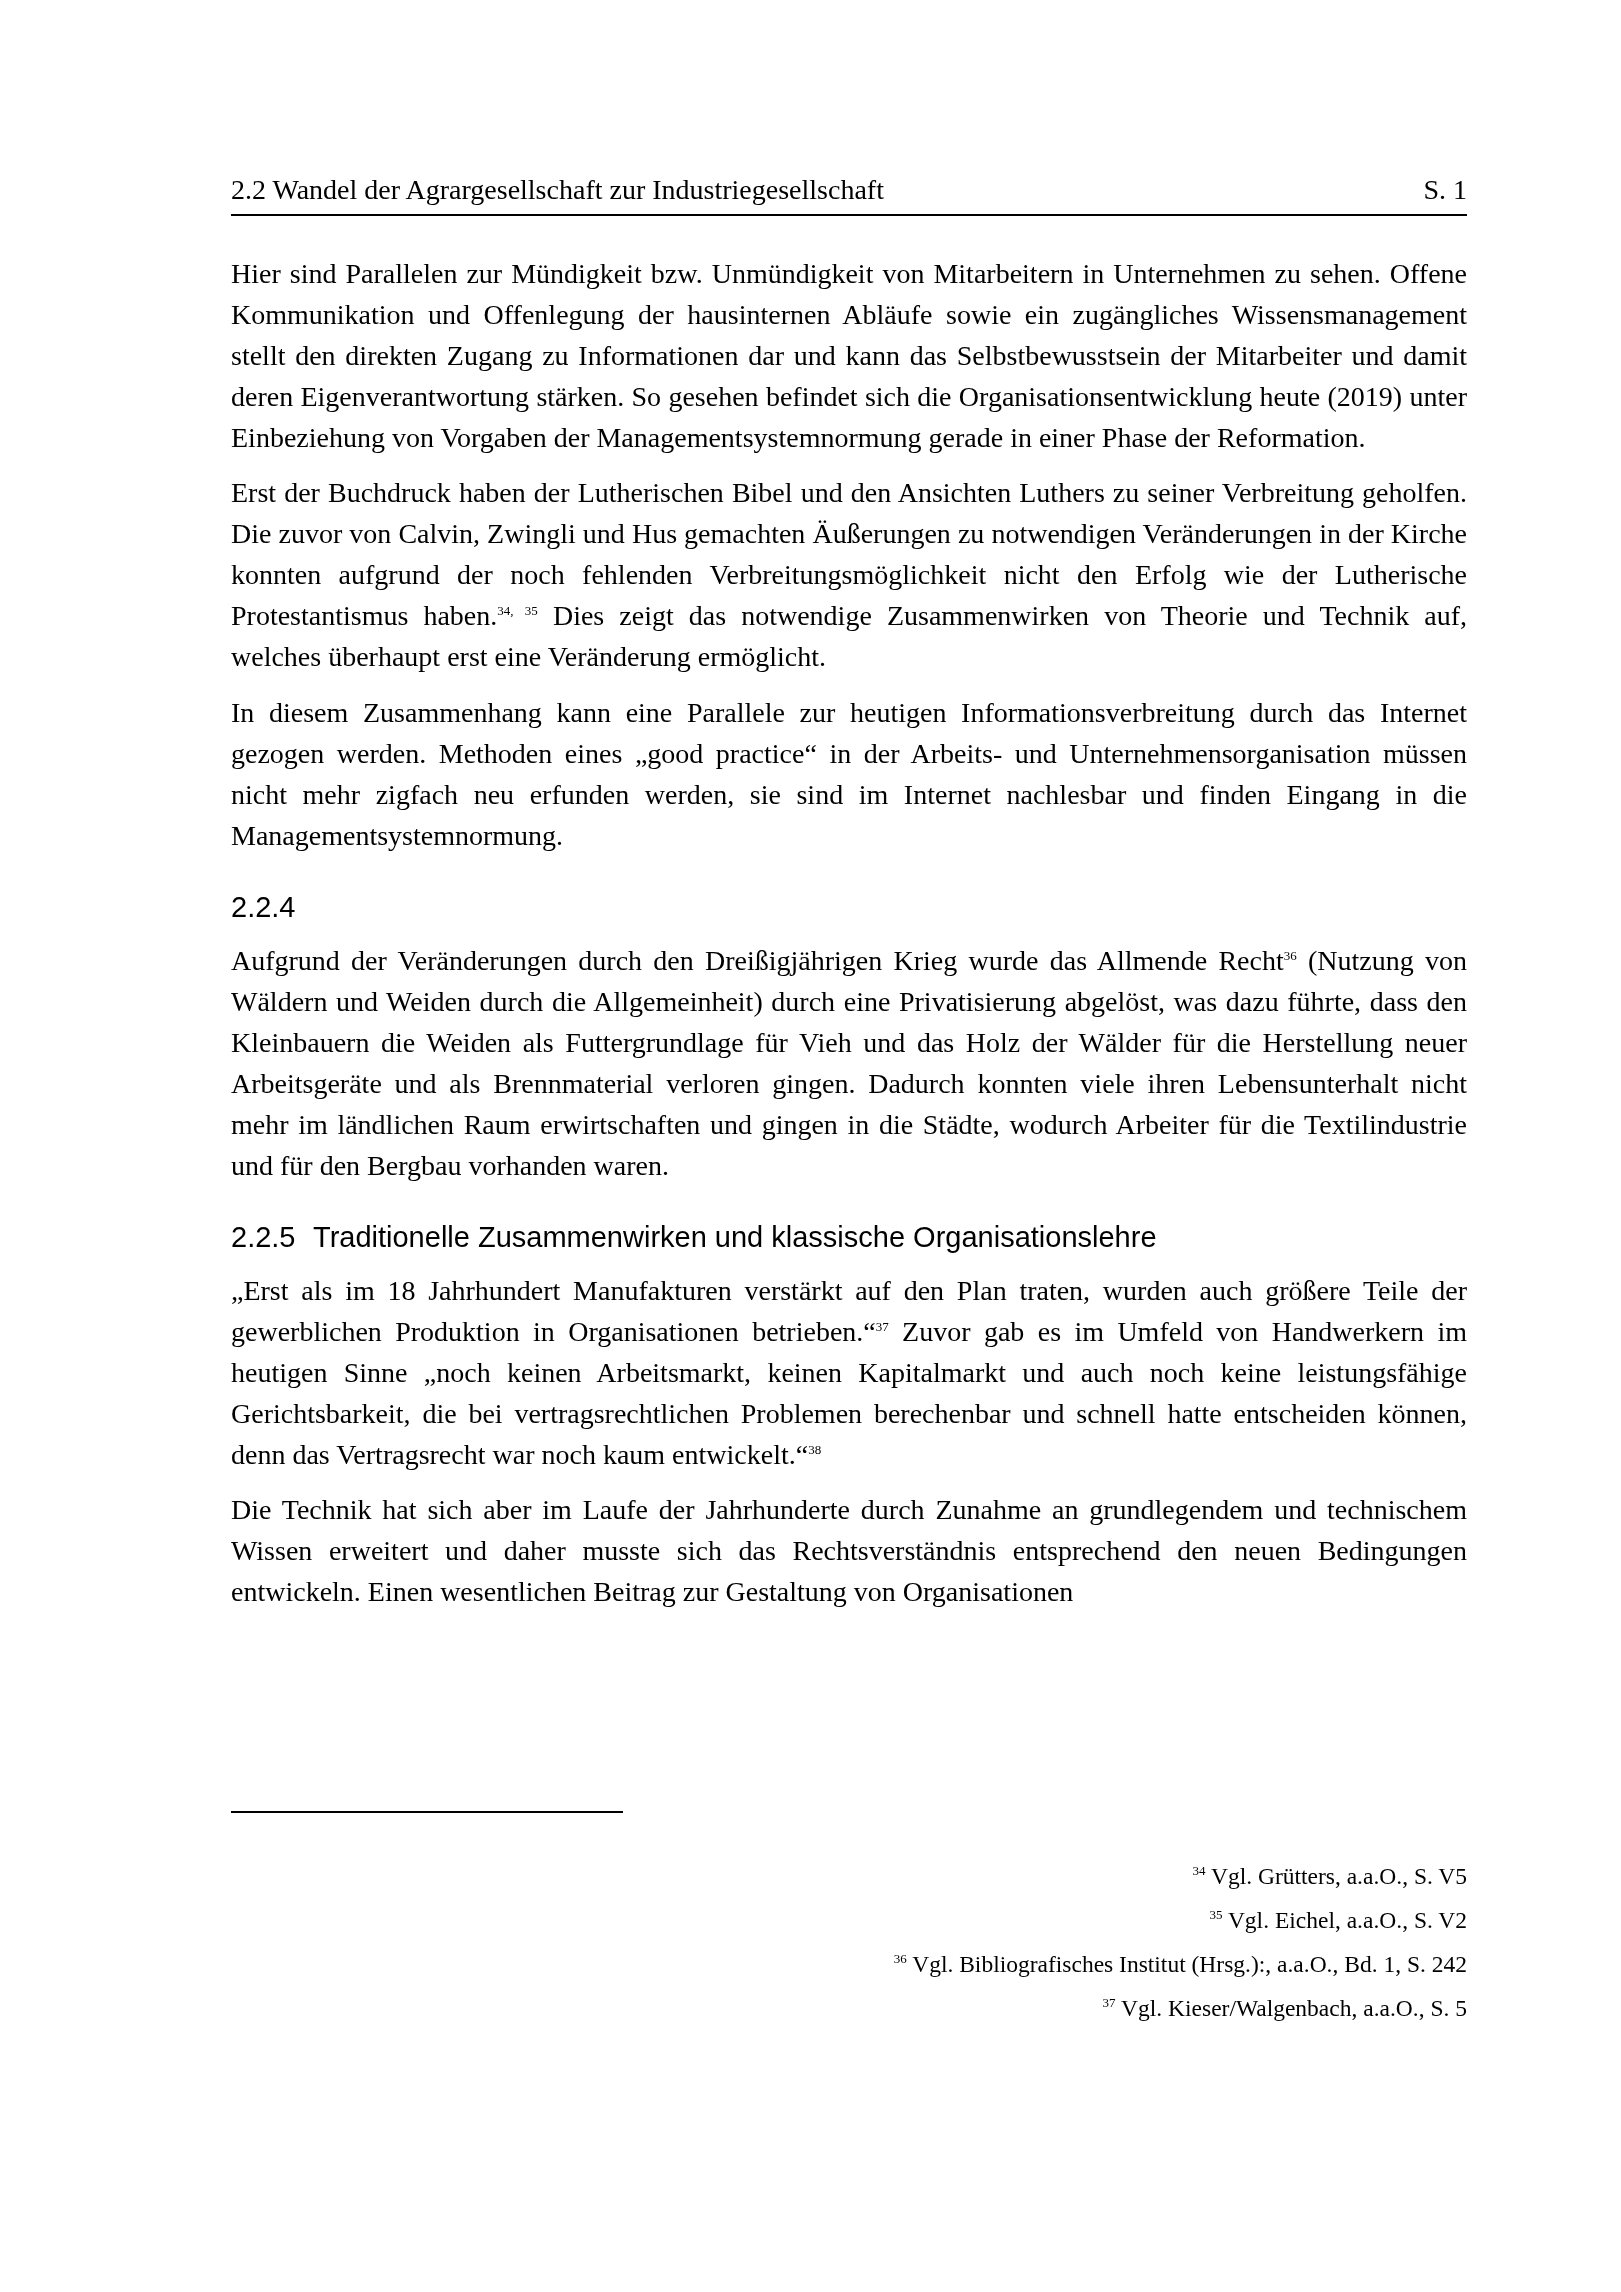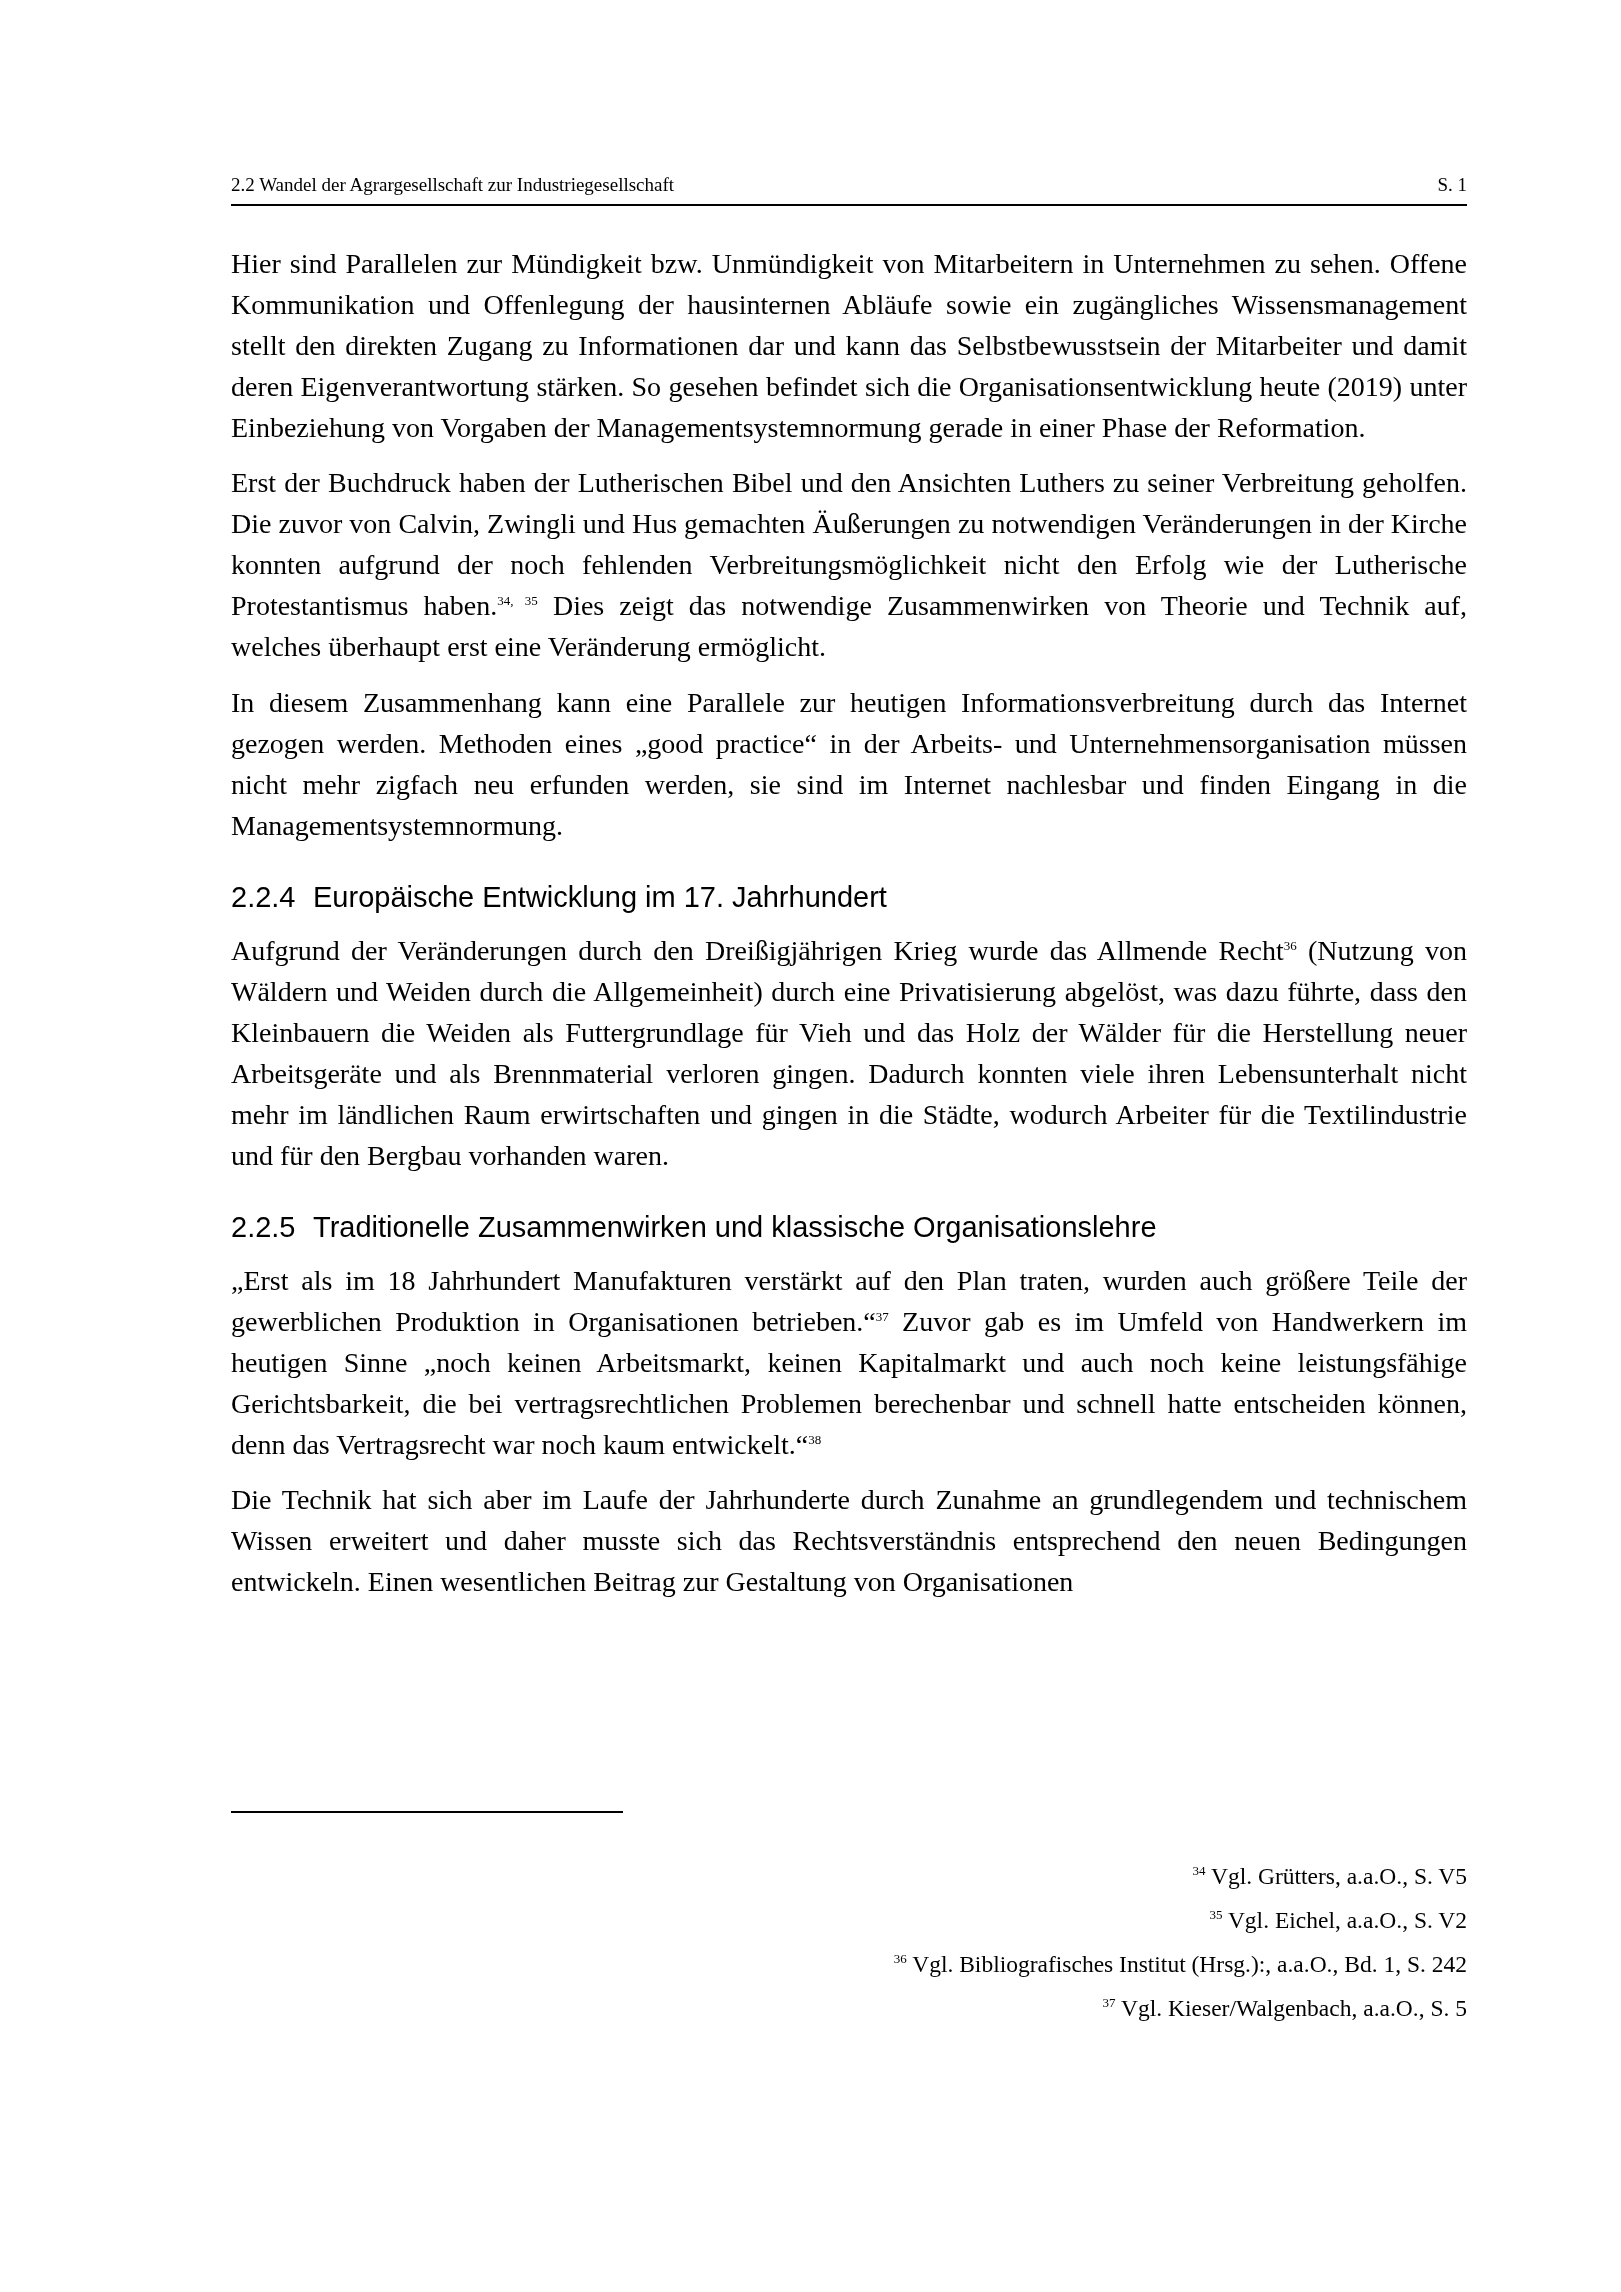--- a/index.html
+++ b/index.html
@@ -18,21 +18,21 @@
   .page {
     position: absolute;
     left: 231px;
     top: 174px;
     width: 1236px;
   }
   .header-row {
     display: flex;
     justify-content: space-between;
     align-items: baseline;
-    font-size: 19px;
+    font-size: 28px;
     padding-bottom: 7.8px;
     border-bottom: 2px solid #000000;
   }
   .page-body {
     margin-top: 37px;
   }
   .body-paragraph {
     font-size: 28px;
     line-height: 41px;
     text-align: justify;
@@ -81,21 +81,20 @@
   <div class="header-row">
     <span>2.2 Wandel der Agrargesellschaft zur Industriegesellschaft</span>
     <span>S. 1</span>
   </div>
   <main class="page-body">
       <p class="body-paragraph">Hier sind Parallelen zur Mündigkeit bzw. Unmündigkeit von Mitarbeitern in Unternehmen zu sehen. Offene Kommunikation und Offenlegung der hausinternen Abläufe sowie ein zugängliches Wissensmanagement stellt den direkten Zugang zu Informationen dar und kann das Selbstbewusstsein der Mitarbeiter und damit deren Eigenverantwortung stärken. So gesehen befindet sich die Organisationsentwicklung heute (2019) unter Einbeziehung von Vorgaben der Managementsystemnormung gerade in einer Phase der Reformation.</p>
       <p class="body-paragraph">Erst der Buchdruck haben der Lutherischen Bibel und den Ansichten Luthers zu seiner Verbreitung geholfen. Die zuvor von Calvin, Zwingli und Hus gemachten Äußerungen zu notwendigen Veränderungen in der Kirche konnten aufgrund der noch fehlenden Verbreitungsmöglichkeit nicht den Erfolg wie der Lutherische Protestantismus haben.<sup>34, 35</sup> Dies zeigt das notwendige Zusammenwirken von Theorie und Technik auf, welches überhaupt erst eine Veränderung ermöglicht.</p>
       <p class="body-paragraph">In diesem Zusammenhang kann eine Parallele zur heutigen Informationsverbreitung durch das Internet gezogen werden. Methoden eines „good practice“ in der Arbeits- und Unternehmensorganisation müssen nicht mehr zigfach neu erfunden werden, sie sind im Internet nachlesbar und finden Eingang in die Managementsystemnormung.</p>
       <h2 class="section-heading">
         <span class="heading-number">2.2.4</span>
-        <span class="heading-title">Europäische Entwicklung im 17. Jahrhundert</span>
       </h2>
       <p class="body-paragraph">Aufgrund der Veränderungen durch den Dreißigjährigen Krieg wurde das Allmende Recht<sup>36</sup> (Nutzung von Wäldern und Weiden durch die Allgemeinheit) durch eine Privatisierung abgelöst, was dazu führte, dass den Kleinbauern die Weiden als Futtergrundlage für Vieh und das Holz der Wälder für die Herstellung neuer Arbeitsgeräte und als Brennmaterial verloren gingen. Dadurch konnten viele ihren Lebensunterhalt nicht mehr im ländlichen Raum erwirtschaften und gingen in die Städte, wodurch Arbeiter für die Textilindustrie und für den Bergbau vorhanden waren.</p>
       <h2 class="section-heading">
         <span class="heading-number">2.2.5</span>
         <span class="heading-title">Traditionelle Zusammenwirken und klassische Organisationslehre</span>
       </h2>
       <p class="body-paragraph">„Erst als im 18 Jahrhundert Manufakturen verstärkt auf den Plan traten, wurden auch größere Teile der gewerblichen Produktion in Organisationen betrieben.“<sup>37</sup> Zuvor gab es im Umfeld von Handwerkern im heutigen Sinne „noch keinen Arbeitsmarkt, keinen Kapitalmarkt und auch noch keine leistungsfähige Gerichtsbarkeit, die bei vertragsrechtlichen Problemen berechenbar und schnell hatte entscheiden können, denn das Vertragsrecht war noch kaum entwickelt.“<sup>38</sup></p>
       <p class="body-paragraph">Die Technik hat sich aber im Laufe der Jahrhunderte durch Zunahme an grundlegendem und technischem Wissen erweitert und daher musste sich das Rechtsverständnis entsprechend den neuen Bedingungen entwickeln. Einen wesentlichen Beitrag zur Gestaltung von Organisationen</p>
     </main>
 </div>

